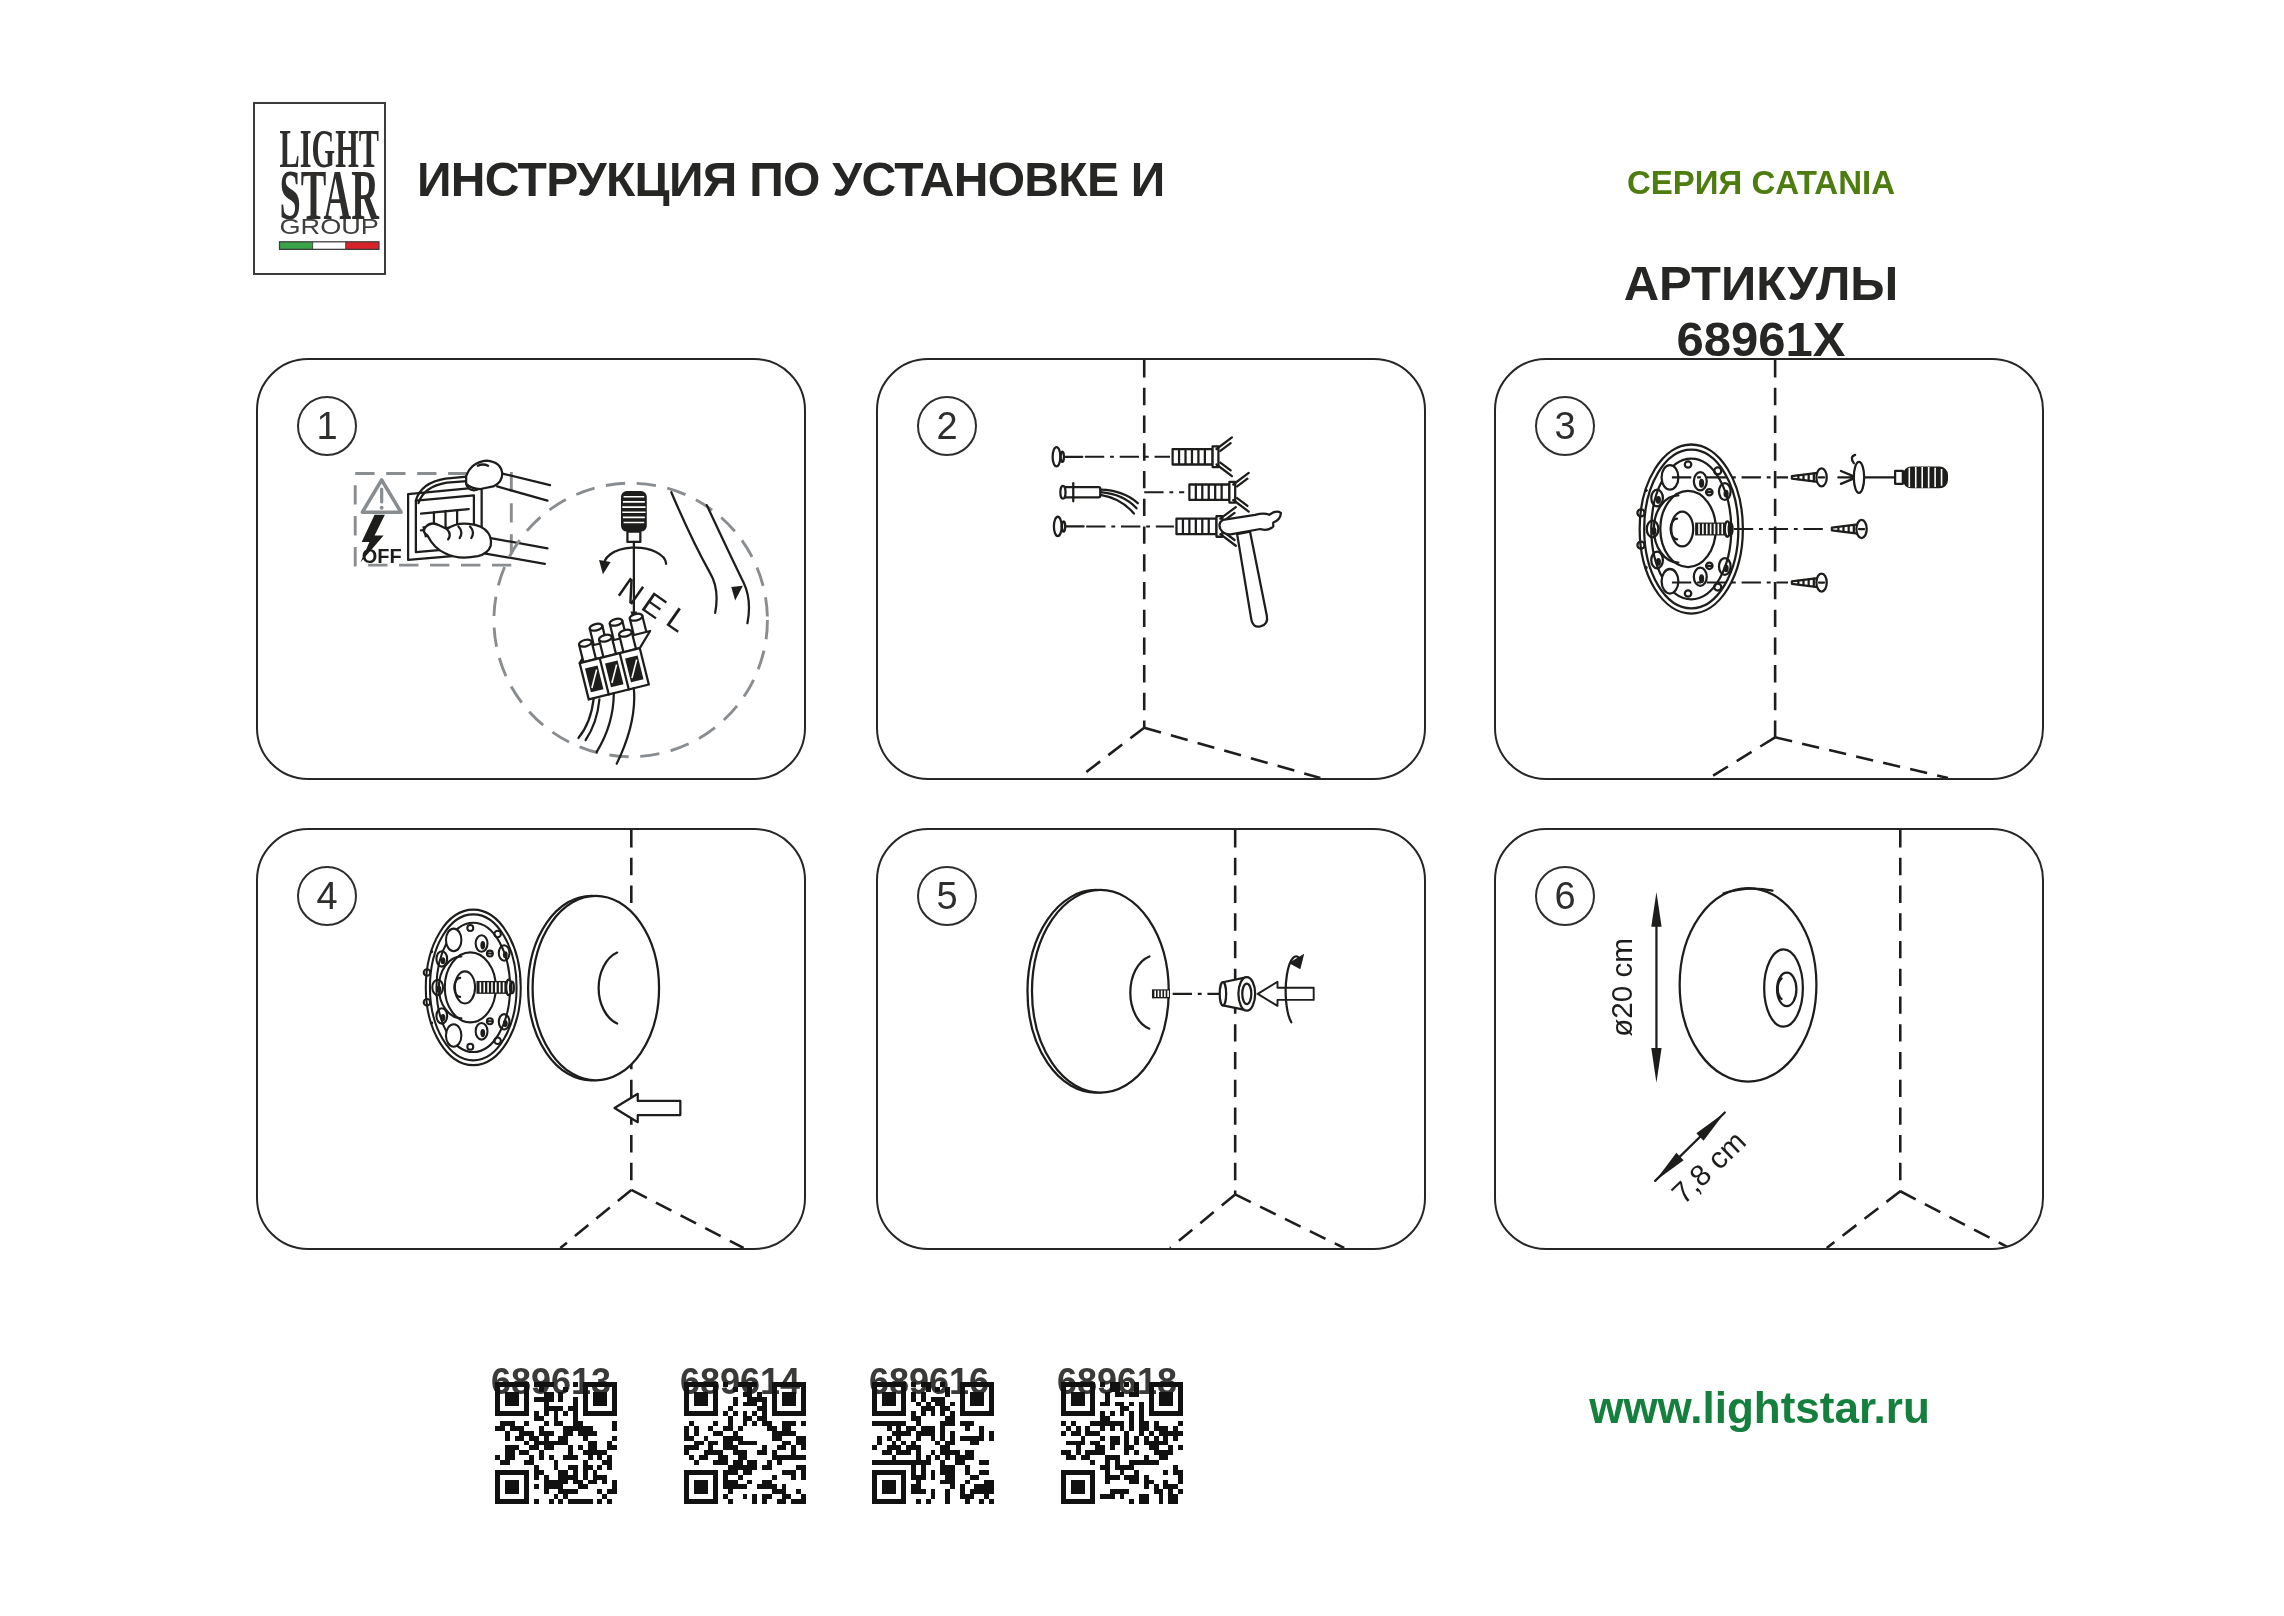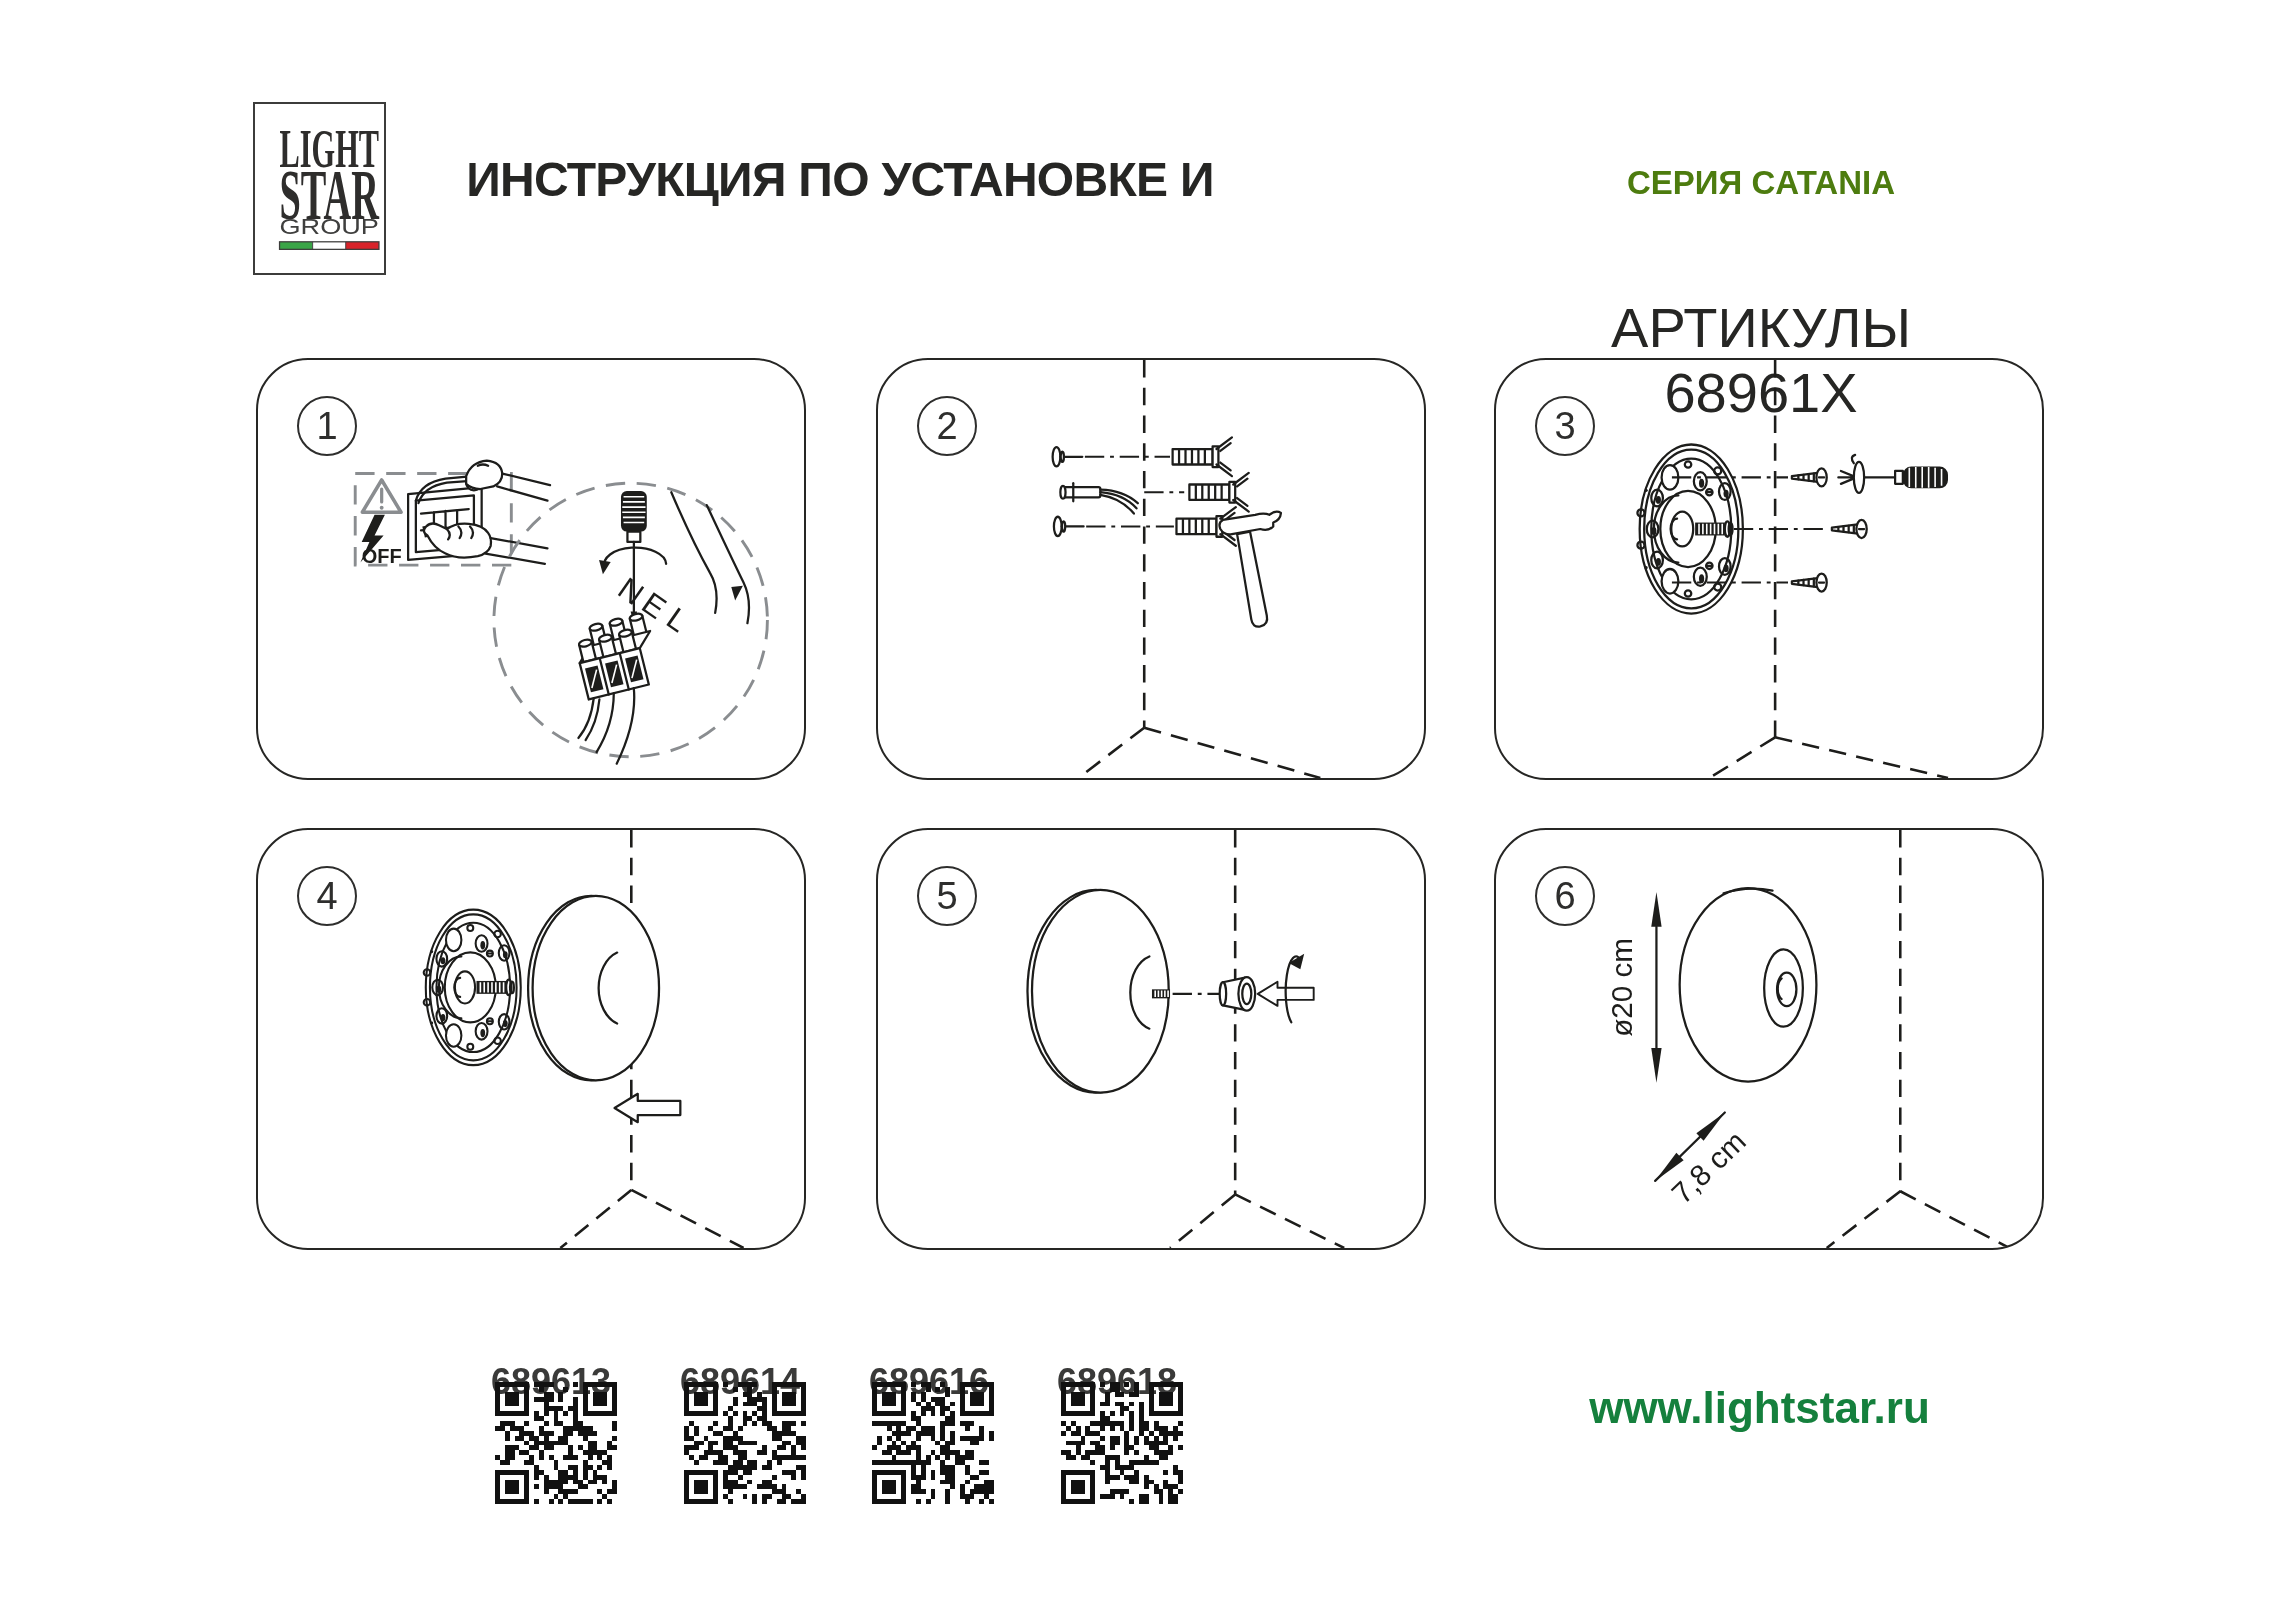--- a/index.html
+++ b/index.html
@@ -2,26 +2,26 @@
 <html style="font-size:10.4px"><head>
 <meta charset="utf-8">
 <style>
   html,body{margin:0;padding:0;background:#ffffff;}
   .page{position:relative;width:2284px;height:1616px;background:#ffffff;overflow:hidden;
         font-family:"Liberation Sans",sans-serif;color:#1d1d1b;border-radius:25px;}
 
   
   .logo-box{position:absolute;left:253px;top:102px;width:133px;height:173px;
             border:2.6px solid #3c3c3b;box-sizing:border-box;}
-  .title{position:absolute;left:417px;top:147px;width:846px;text-align:center;
+  .title{position:absolute;left:417px;top:147px;width:846px;text-align:left;
          font-size:48px;font-weight:bold;line-height:1.36;letter-spacing:-0.7px;color:#262624;}
   .series{position:absolute;left:1556px;top:164px;width:410px;text-align:center;
           font-size:33px;font-weight:bold;color:#4d7c0f;}
   .articles{position:absolute;left:1556px;top:255px;width:410px;text-align:center;
-            font-size:56px;font-weight:normal;color:#262624;margin-top:40px;}
+            font-size:49px;font-weight:bold;color:#262624;}
 
   
   .panel{position:absolute;width:550px;height:422px;border:2px solid #262624;
          border-radius:52px;box-sizing:border-box;overflow:hidden;}
   .p1{left:256px;top:358px;} .p2{left:876px;top:358px;} .p3{left:1494px;top:358px;}
   .p4{left:256px;top:828px;} .p5{left:876px;top:828px;} .p6{left:1494px;top:828px;}
   .stepnum{position:absolute;left:39px;top:36px;width:56px;height:56px;border:2.6px solid #2e2e2d;
            border-radius:50%;display:flex;align-items:center;justify-content:center;
            font-size:38px;color:#2e2e2d;z-index:2;background:#fff;}
   svg.art{position:absolute;left:0;top:0;width:100%;height:100%;}

